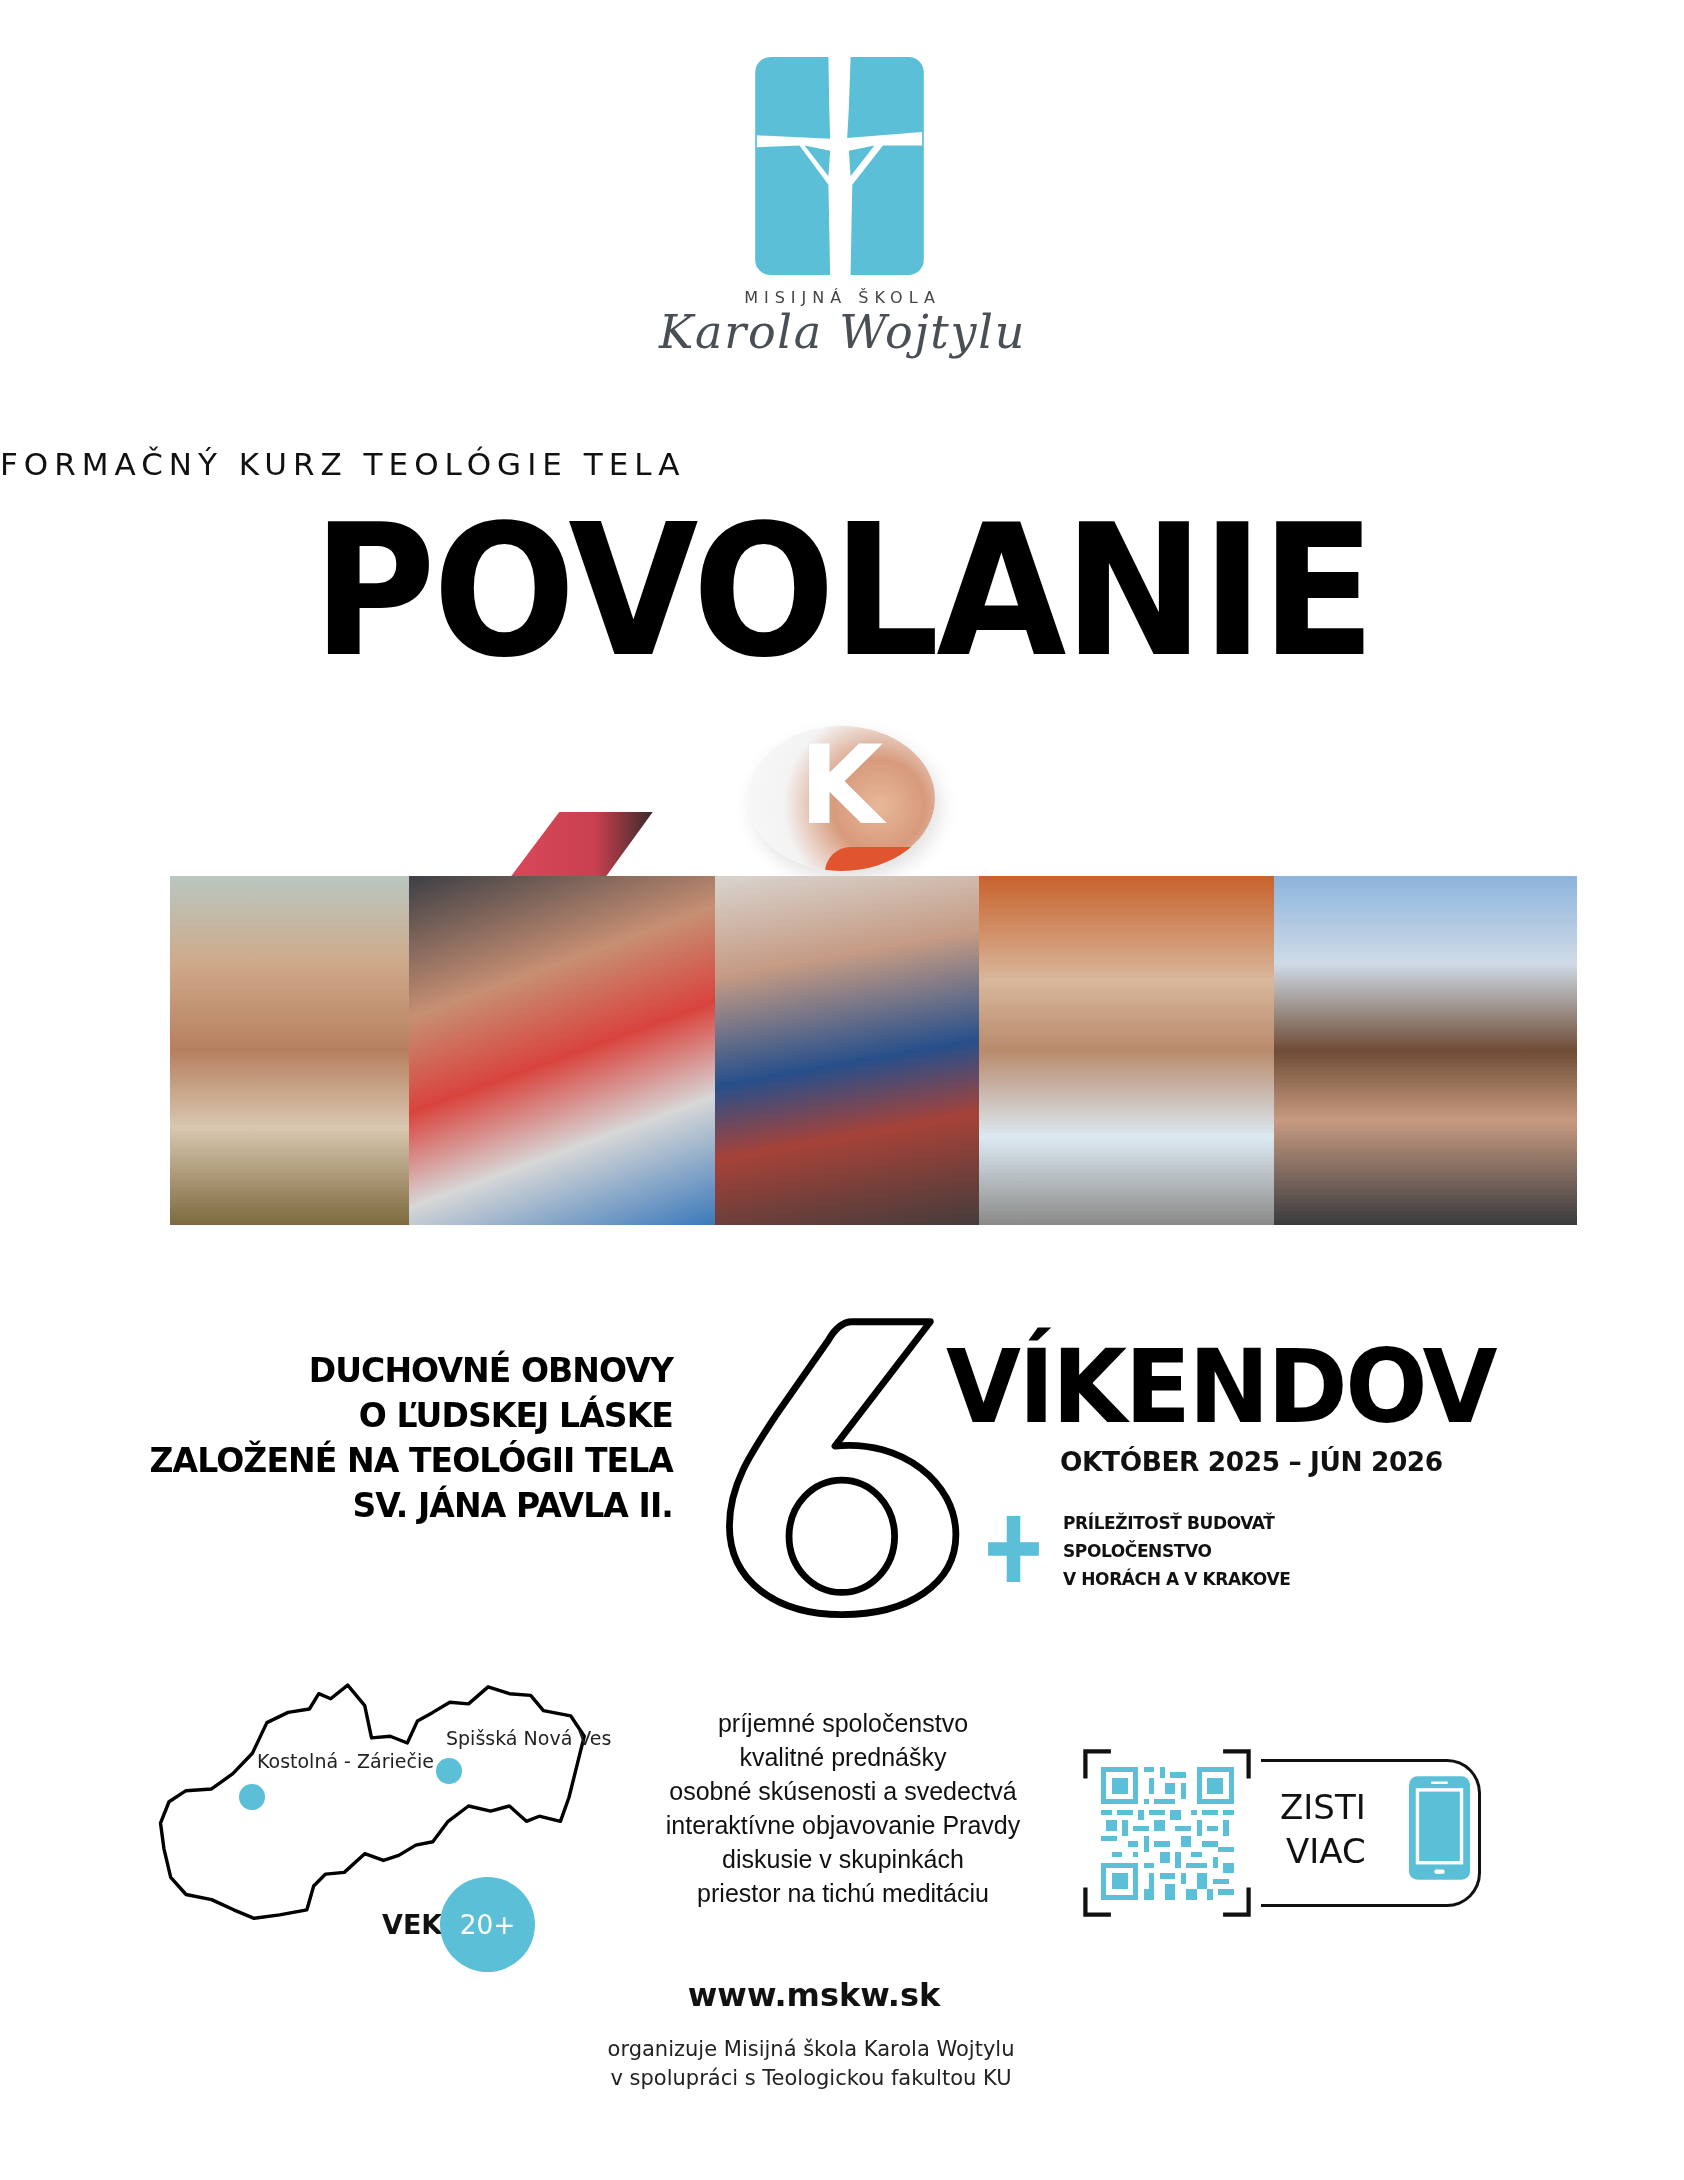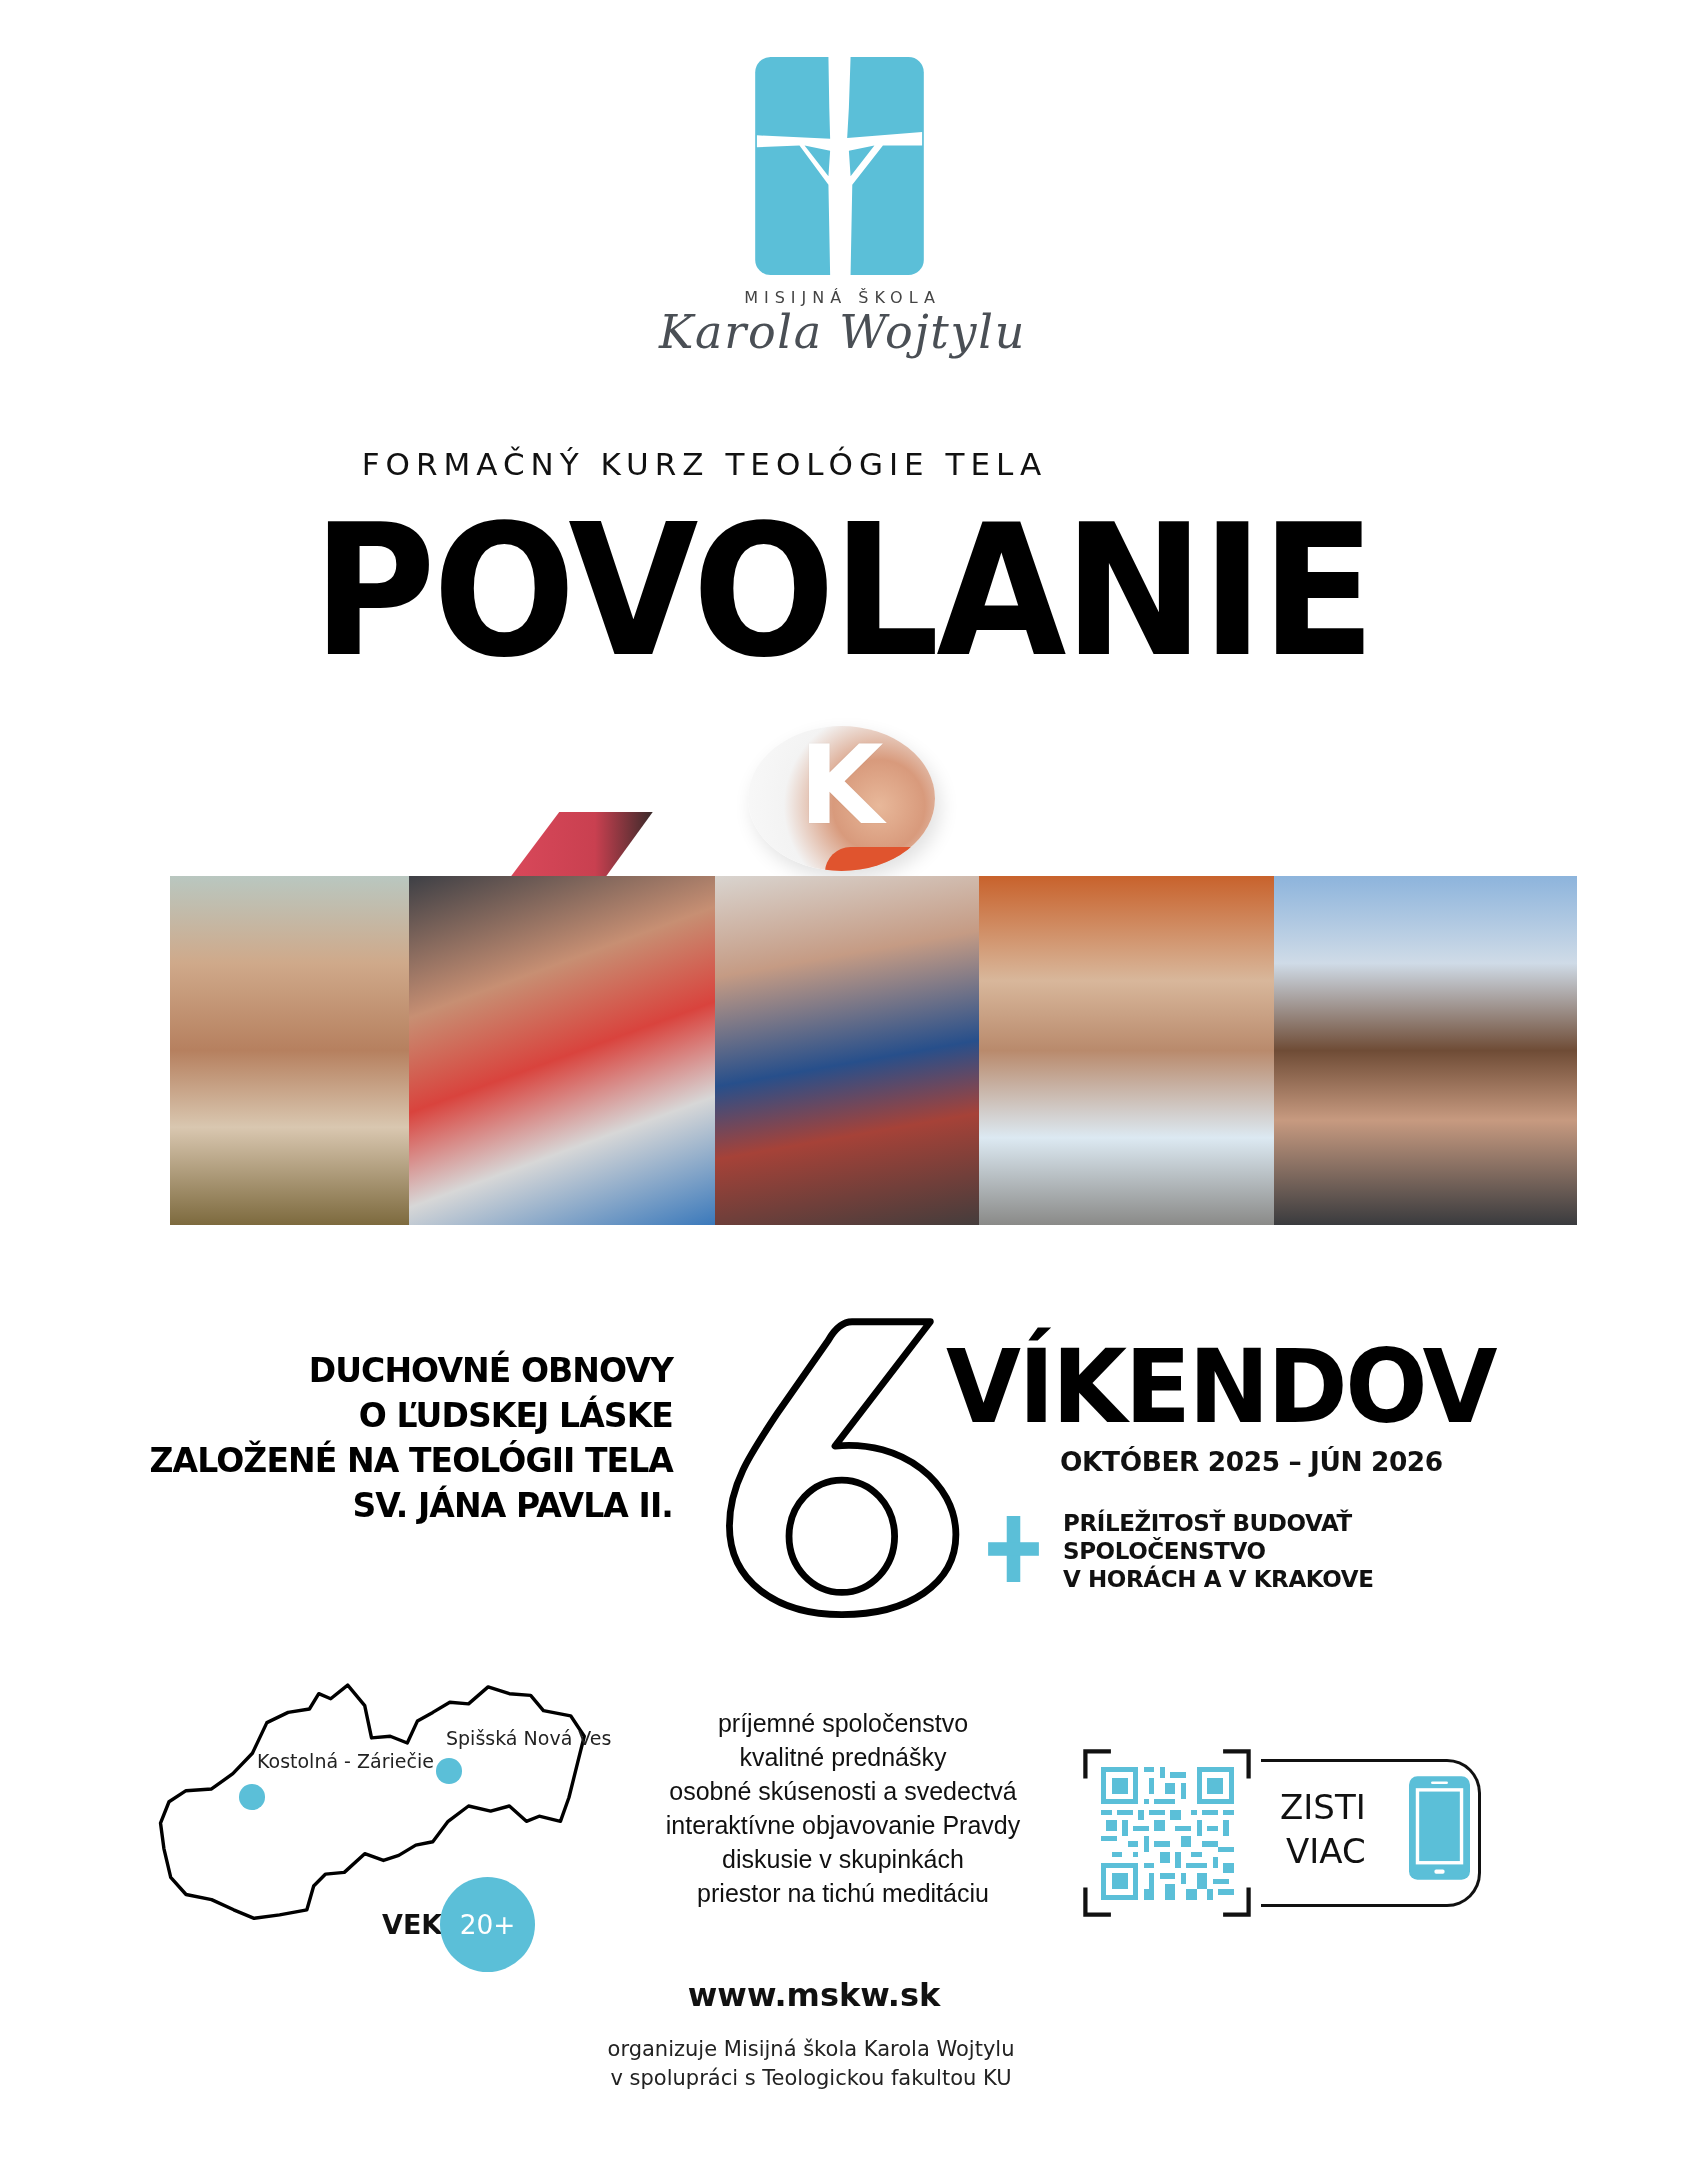--- a/index.html
+++ b/index.html
@@ -9,21 +9,21 @@
     }
     .abs { position: absolute; }
 
     
     #logo-mark { left: 755px; top: 57px; width: 169px; height: 218px; }
     #logo-small { left: 0; width: 1685px; top: 288px; text-align: center;
       font-size: 16px; letter-spacing: 6px; color: #444; font-family: "DejaVu Sans", sans-serif; }
     #logo-script { left: 0; width: 1685px; top: 305px; text-align: center;
       font-family: "DejaVu Serif", serif; font-style: italic; font-size: 46px; color: #4a4f55; letter-spacing: 1.7px; }
 
-    #kicker { left: 0; width: 1409px; top: 446px; text-align: center;
+    #kicker { left: 0; width: 1409px; top: 446px; 
       font-size: 31px; letter-spacing: 6px; color: #111; font-family: "DejaVu Sans", sans-serif; }
 
     #title-1 { left: 0; width: 1685px; top: 501px; text-align: center;
       font-family: "DejaVu Sans", sans-serif; font-weight: bold; font-size: 181px; line-height: 1; letter-spacing: -3.4px;
       transform: scaleX(0.93); transform-origin: center; color: #000; }
 
     
     #k-circle { left: 748px; top: 726px; width: 187px; height: 145px; border-radius: 50%;
       background: radial-gradient(circle at 70% 55%, #e8b89a 0, #d89a7c 30%, #f3f3f3 62%, #fafafa 100%);
       overflow: hidden; box-shadow: 5.1px 8.5px 19px rgba(0,0,0,0.12); }
@@ -49,21 +49,21 @@
       font-family: "DejaVu Sans", sans-serif; font-weight: bold; font-size: 33px; line-height: 45px; color: #000; letter-spacing: -0.9px; }
 
     
     #big-six { left: 707px; top: 1303px; width: 256px; height: 315px; }
 
     #vikendov { left: 946px; top: 1337px; font-family: "DejaVu Sans", sans-serif; font-weight: bold;
       font-size: 101px; line-height: 1; color: #000; letter-spacing: -2.6px; transform: scaleX(0.96); transform-origin: left; }
     #dates { left: 1060px; top: 1446px; font-family: "DejaVu Sans", sans-serif; font-weight: bold; font-size: 26.4px; color: #111; letter-spacing: -0.4px; }
 
     #plus-icon { left: 988px; top: 1516px; width: 51px; height: 66px; }
-    #opportunity { left: 1063px; top: 1509px; font-family: "DejaVu Sans", sans-serif; font-weight: bold; font-size: 23px;
+    #opportunity { left: 1063px; top: 1509px; font-family: "DejaVu Sans", sans-serif; font-weight: bold; font-size: 17px;
       line-height: 28px; color: #111; letter-spacing: -0.4px; }
 
     
     #map { left: 152px; top: 1678px; width: 468px; height: 256px; }
     .map-label { position: absolute; font-family: "DejaVu Sans", sans-serif; font-size: 19px; color: #222; }
     #city-1-label { left: 446px; top: 1727px; }
     #city-2-label { left: 209px; top: 1750px; margin-left: 48px; }
     .city-dot { position: absolute; width: 25.6px; height: 25.6px; border-radius: 50%; }
     #city-1-dot { left: 436px; top: 1758px; }
     #city-2-dot { left: 239px; top: 1784px; }

